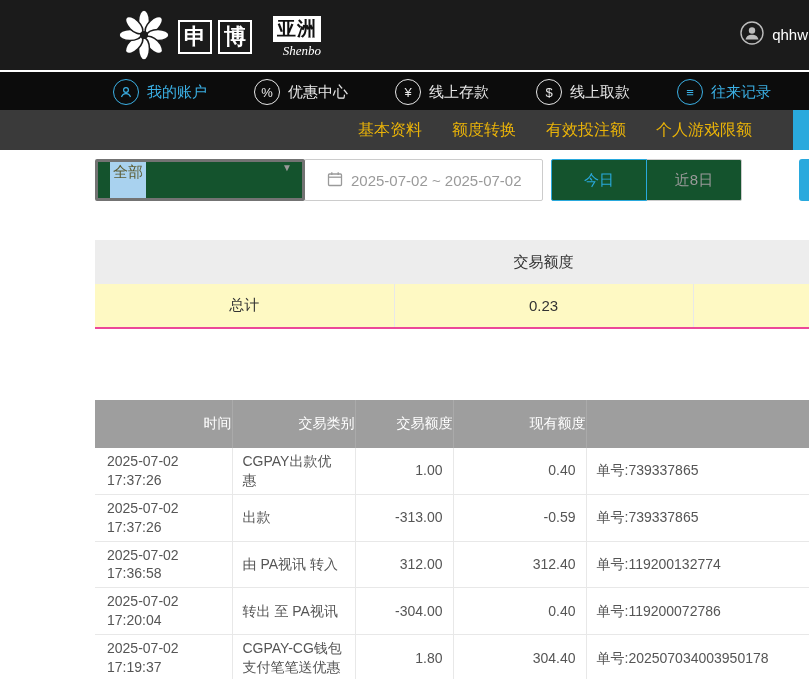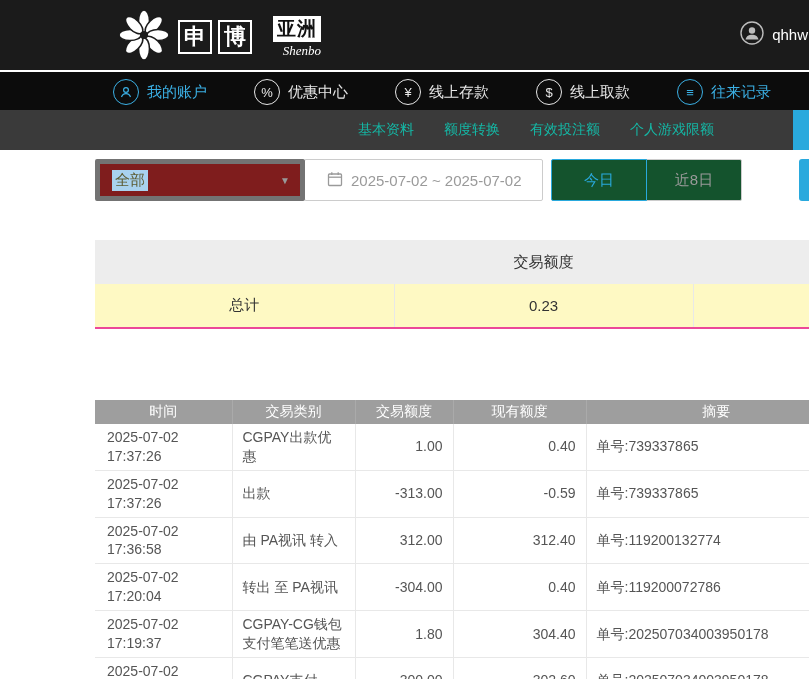--- a/index.html
+++ b/index.html
@@ -24,27 +24,27 @@
              display:flex; align-items:center; padding-left:113px; gap:47px; }
   .nav-item { display:flex; align-items:center; gap:8px; color:#e8e8e8; font-size:15px; cursor:pointer; white-space:nowrap; }
   .nav-item.active { color:#3bb0e5; }
   .nav-circle { width:26px; height:26px; border:1px solid currentColor; border-radius:50%;
                 display:flex; align-items:center; justify-content:center; font-size:13px; flex:0 0 auto; }
   .nav-circle svg { display:block; }
 
   
   .subnav { position:absolute; top:110px; left:0; width:100%; height:40px; background:#3a3a3a;
             display:flex; align-items:center; padding-left:358px; gap:30px; }
-  .subnav-item { color:#14b8a6; font-size:14px; cursor:pointer; white-space:nowrap;font-family:Liberation Mono, monospace; }
+  .subnav-item { color:#eab308; font-size:16px; cursor:pointer; white-space:nowrap;font-family:Liberation Mono, monospace; }
   .subnav-blueblock { position:absolute; right:0; top:0; width:16px; height:40px; background:#29a9dd; }
 
   
   .filters { position:absolute; top:159px; left:95px; height:42px; display:flex; align-items:stretch; }
-  .dropdown { width:210px; border:5px solid #737373; border-radius:2px; background:#7f1d1d; position:relative;
-              display:flex; align-items:center; padding-left:12px; cursor:pointer; }
+  .dropdown { width:210px; border:3px solid #737373; border-radius:2px; background:#14532d; position:relative;
+              display:flex; padding-left:12px; cursor:pointer; }
   .dropdown .sel-text { background:#a9d2ef; color:#5d5c33; font-size:15px; padding:1px 3px; }
   .dropdown .caret { position:absolute; right:10px; color:#999; font-size:10px; }
   .daterange { width:239px; margin-left:-1px; border:1px solid #ccc; border-radius:2px; background:#fff;
                display:flex; align-items:center; gap:8px; padding-left:22px; color:#9a9a9a; font-size:15px; cursor:text; }
   .quick-btns { display:flex; margin-left:8px; }
   .qbtn { width:96px; border:1px solid #ccc; background:#14532d; color:#9a9a9a; font-size:15px;
           display:flex; align-items:center; justify-content:center; cursor:pointer; margin-left:-1px; }
   .qbtn:first-child { margin-left:0; border-radius:2px 0 0 2px; }
   .qbtn:last-child { border-radius:0 2px 2px 0; }
   .qbtn.active { border-color:#29a9dd; color:#29a9dd; position:relative; z-index:2; }
@@ -56,22 +56,22 @@
   table { border-collapse:collapse; table-layout:fixed; }
   .summary { width:897px; }
   .summary td { height:44px; text-align:center; font-size:15px; color:#333; }
   .summary .sum-head td { background:#ededed; }
   .summary .sum-body td { background:#fef9c3; border-bottom:2px solid #ec4899; }
   .summary .sum-body td + td { border-left:1px solid #e8e8e8; }
 
   
   .dt-wrap { position:absolute; top:400px; left:95px; width:760px; }
   .datatable { width:751px; }
-  .datatable th { background:#9e9e9e; color:#fff; font-weight:normal; font-size:14px; height:24px;
-                  border-left:1px solid #aaa; }
+  .datatable th { background:#9e9e9e; color:#fff; font-weight:normal; font-size:14px; height:48px;
+                  border-left:1px solid #aaa;text-align:right; }
   .datatable th:first-child { border-left:none; }
   .datatable td { height:40px; font-size:14px; color:#555; border-bottom:1px solid #e8e8e8;
                   border-left:1px solid #e8e8e8; padding:4px 10px; line-height:1.35; }
   .datatable td:first-child { border-left:none; padding-left:12px; }
   .datatable td.al-left { text-align:left; }
   .datatable td.al-right { text-align:right; }
 </style>
 </head>
 <body>
 

